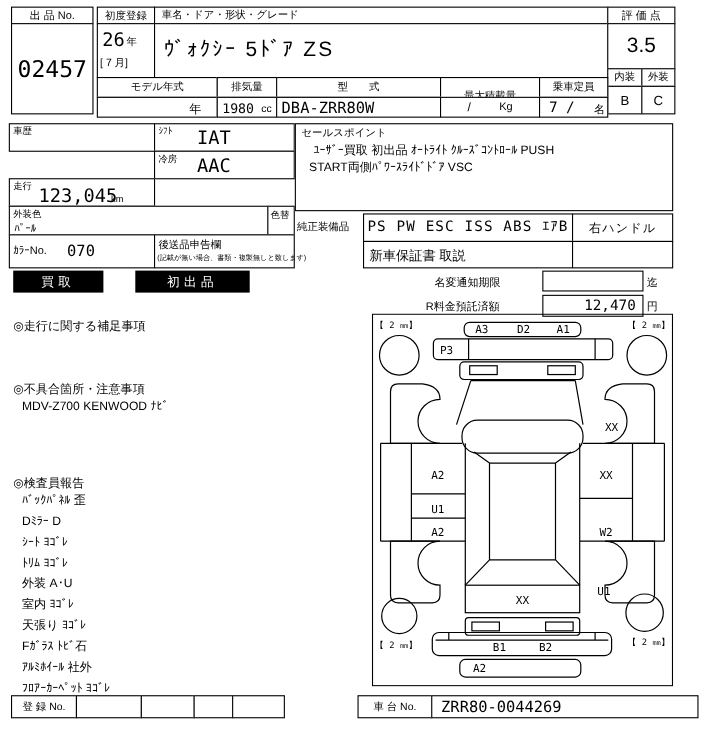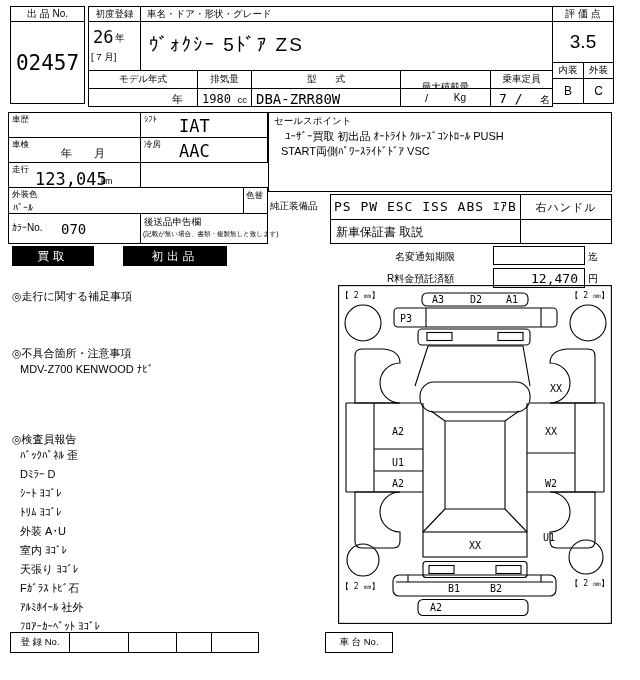--- a/index.html
+++ b/index.html
@@ -73,24 +73,20 @@
   </div>
 
   <div class="b" style="left:8px;top:112px;width:133px;height:26px">
     <span class="lbl">車歴</span>
   </div>
   <div class="b" style="left:140px;top:112px;width:128px;height:26px">
     <span class="lbl">ｼﾌﾄ</span>
     <span class="t mono f15" style="left:38px;top:3px">IAT</span>
   </div>
 
-  <div class="b" style="left:8px;top:137px;width:133px;height:26px">
-    <span class="lbl">車検</span>
-    <span class="t f11" style="left:52px;top:8px">年　　月</span>
-  </div>
   <div class="b" style="left:140px;top:137px;width:128px;height:26px">
     <span class="lbl">冷房</span>
     <span class="t mono f15" style="left:38px;top:3px">AAC</span>
   </div>
 
   <div class="b" style="left:8px;top:162px;width:133px;height:26px">
     <span class="lbl">走行</span>
     <span class="t mono f15" style="left:26px;top:6px">123,045</span>
     <span class="t f8" style="left:92px;top:13px">km</span>
   </div>
@@ -223,14 +219,17 @@
     <text x="92" y="326" font-size="10">A2</text>
   </svg>
 
   <div class="b c f9" style="left:10px;top:632px;width:60px;height:21px">登 録 No.</div>
   <div class="b" style="left:69px;top:632px;width:60px;height:21px"></div>
   <div class="b" style="left:128px;top:632px;width:49px;height:21px"></div>
   <div class="b" style="left:176px;top:632px;width:36px;height:21px"></div>
   <div class="b" style="left:211px;top:632px;width:48px;height:21px"></div>
 
   <div class="b c f9" style="left:325px;top:632px;width:68px;height:21px">車 台 No.</div>
+  <div class="b" style="left:392px;top:632px;width:243px;height:21px">
+    <span class="t mono f14" style="left:8px;top:2px">ZRR80-0044269</span>
+  </div>
 
 </div>
 
 </body></html>

